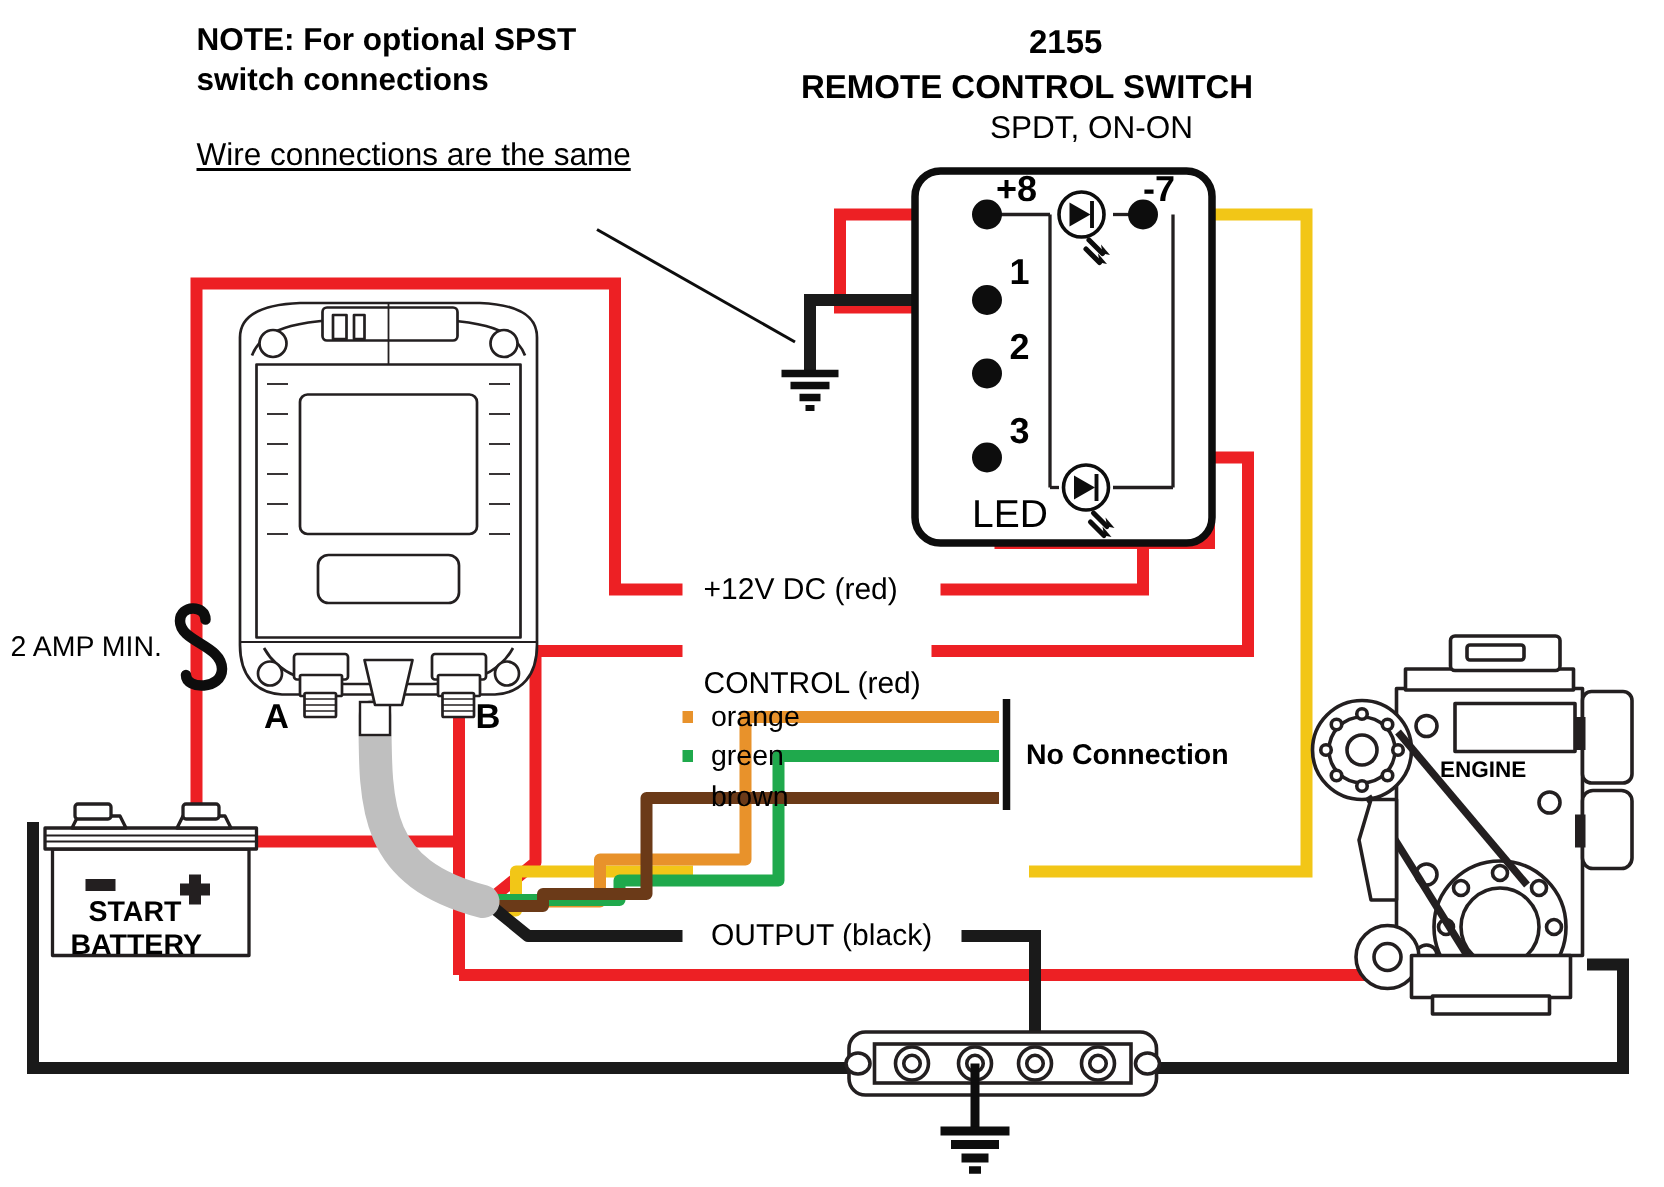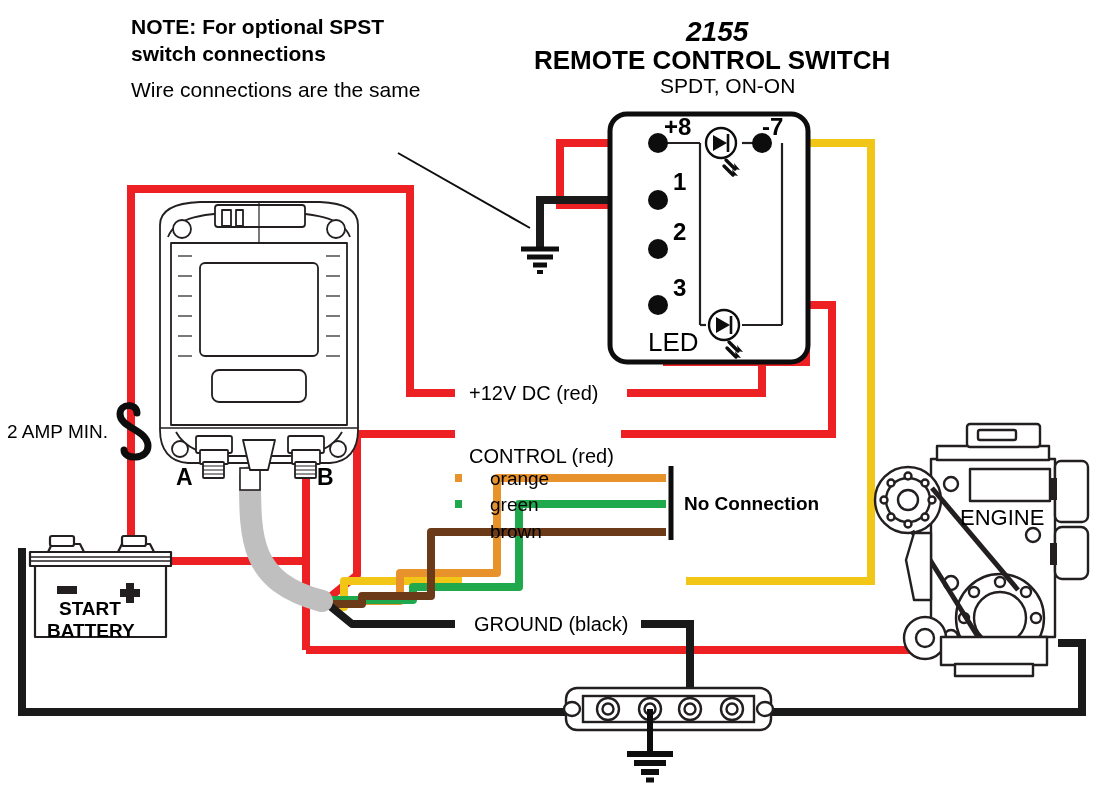--- a/index.html
+++ b/index.html
@@ -3,31 +3,31 @@
 <meta charset="utf-8">
 <style>
   html,body{margin:0;padding:0;background:#ffffff;}
   body{width:1109px;height:791px;position:relative;overflow:hidden;
        font-family:"Liberation Sans", sans-serif;color:#000;}
   #stage{position:absolute;left:0;top:0;width:1109px;height:791px;}
   svg.layer{position:absolute;left:0;top:0;width:1109px;height:791px;overflow:visible;}
   .txt{position:absolute;white-space:pre;line-height:1.12;}
   .note-head{font-size:21px;font-weight:bold;}
   .note-body{font-size:21px;}
-  .title-num{font-size:28px;font-weight:bold;font-style:italic;}
-  .title-main{font-size:26px;font-weight:bold;}
+  .title-num{font-size:22px;font-weight:bold;}
+  .title-main{font-size:22px;font-weight:bold;}
   .title-sub{font-size:21px;}
   .term-lbl{font-size:24px;font-weight:bold;}
   .led-lbl{font-size:26px;}
   .wire-lbl{font-size:20px;}
-  .wire-lbl-sm{font-size:19px;margin-left:16px;}
+  .wire-lbl-sm{font-size:19px;}
   .nc-lbl{font-size:19px;font-weight:bold;}
   .amp-lbl{font-size:19px;}
   .batt-lbl{font-size:19px;font-weight:bold;text-align:right;}
-  .eng-lbl{font-size:22px;font-weight:normal;}
+  .eng-lbl{font-size:15px;font-weight:bold;}
   .ab-lbl{font-size:23px;font-weight:bold;}
 </style>
 </head>
 <body>
 
 <div id="stage">
 
   <svg class="layer" viewBox="0 0 1109 791">
 
     <g>
@@ -309,39 +309,39 @@
       <path d="M914,533 L931,533 L931,600 L914,600 L906,560 Z"></path>
 
       <rect x="941" y="637" width="106" height="28"></rect>
       <rect x="955" y="664" width="78" height="12"></rect>
     </g>
 
   </svg>
 
   <div class="txt note-head" style="left:131px;top:42px;">switch connections</div>
   <div class="txt note-head" style="left:131px;top:15px;">NOTE: For optional SPST</div>
-  <div class="txt note-body" style="left:131px;top:78px;">Wire connections are the same</div>
+  <div class="txt note-body" style="left:131px;top:92px;text-decoration:underline;">Wire connections are the same</div>
 
   <div class="txt title-num" style="left:686px;top:16px;">2155</div>
   <div class="txt title-main" style="left:534px;top:46px;">REMOTE CONTROL SWITCH</div>
   <div class="txt title-sub" style="left:621px;top:74px;margin-left:39px;">SPDT, ON-ON</div>
 
   <div class="txt term-lbl" style="left:664px;top:114px;">+8</div>
   <div class="txt term-lbl" style="left:673px;top:169px;">1</div>
   <div class="txt term-lbl" style="left:673px;top:219px;">2</div>
   <div class="txt term-lbl" style="left:673px;top:275px;">3</div>
   <div class="txt term-lbl" style="left:762px;top:114px;">-7</div>
   <div class="txt led-lbl" style="left:648px;top:328px;">LED</div>
 
   <div class="txt wire-lbl" style="left:469px;top:382px;">+12V DC (red)</div>
   <div class="txt wire-lbl" style="left:469px;top:445px;">CONTROL (red)</div>
   <div class="txt wire-lbl-sm" style="left:474px;top:468px;">orange</div>
   <div class="txt wire-lbl-sm" style="left:474px;top:494px;">green</div>
   <div class="txt wire-lbl-sm" style="left:474px;top:521px;">brown</div>
-  <div class="txt wire-lbl" style="left:474px;top:613px;">GROUND (black)</div>
+  <div class="txt wire-lbl" style="left:474px;top:613px;">OUTPUT (black)</div>
 
   <div class="txt nc-lbl" style="left:684px;top:493px;">No Connection</div>
 
   <div class="txt amp-lbl" style="left:7px;top:421px;">2 AMP MIN.</div>
 
   <div class="txt batt-lbl" style="left:59px;top:598px;">START</div>
   <div class="txt batt-lbl" style="left:47px;top:620px;">BATTERY</div>
 
   <div class="txt ab-lbl" style="left:176px;top:465px;">A</div>
   <div class="txt ab-lbl" style="left:317px;top:465px;">B</div>

